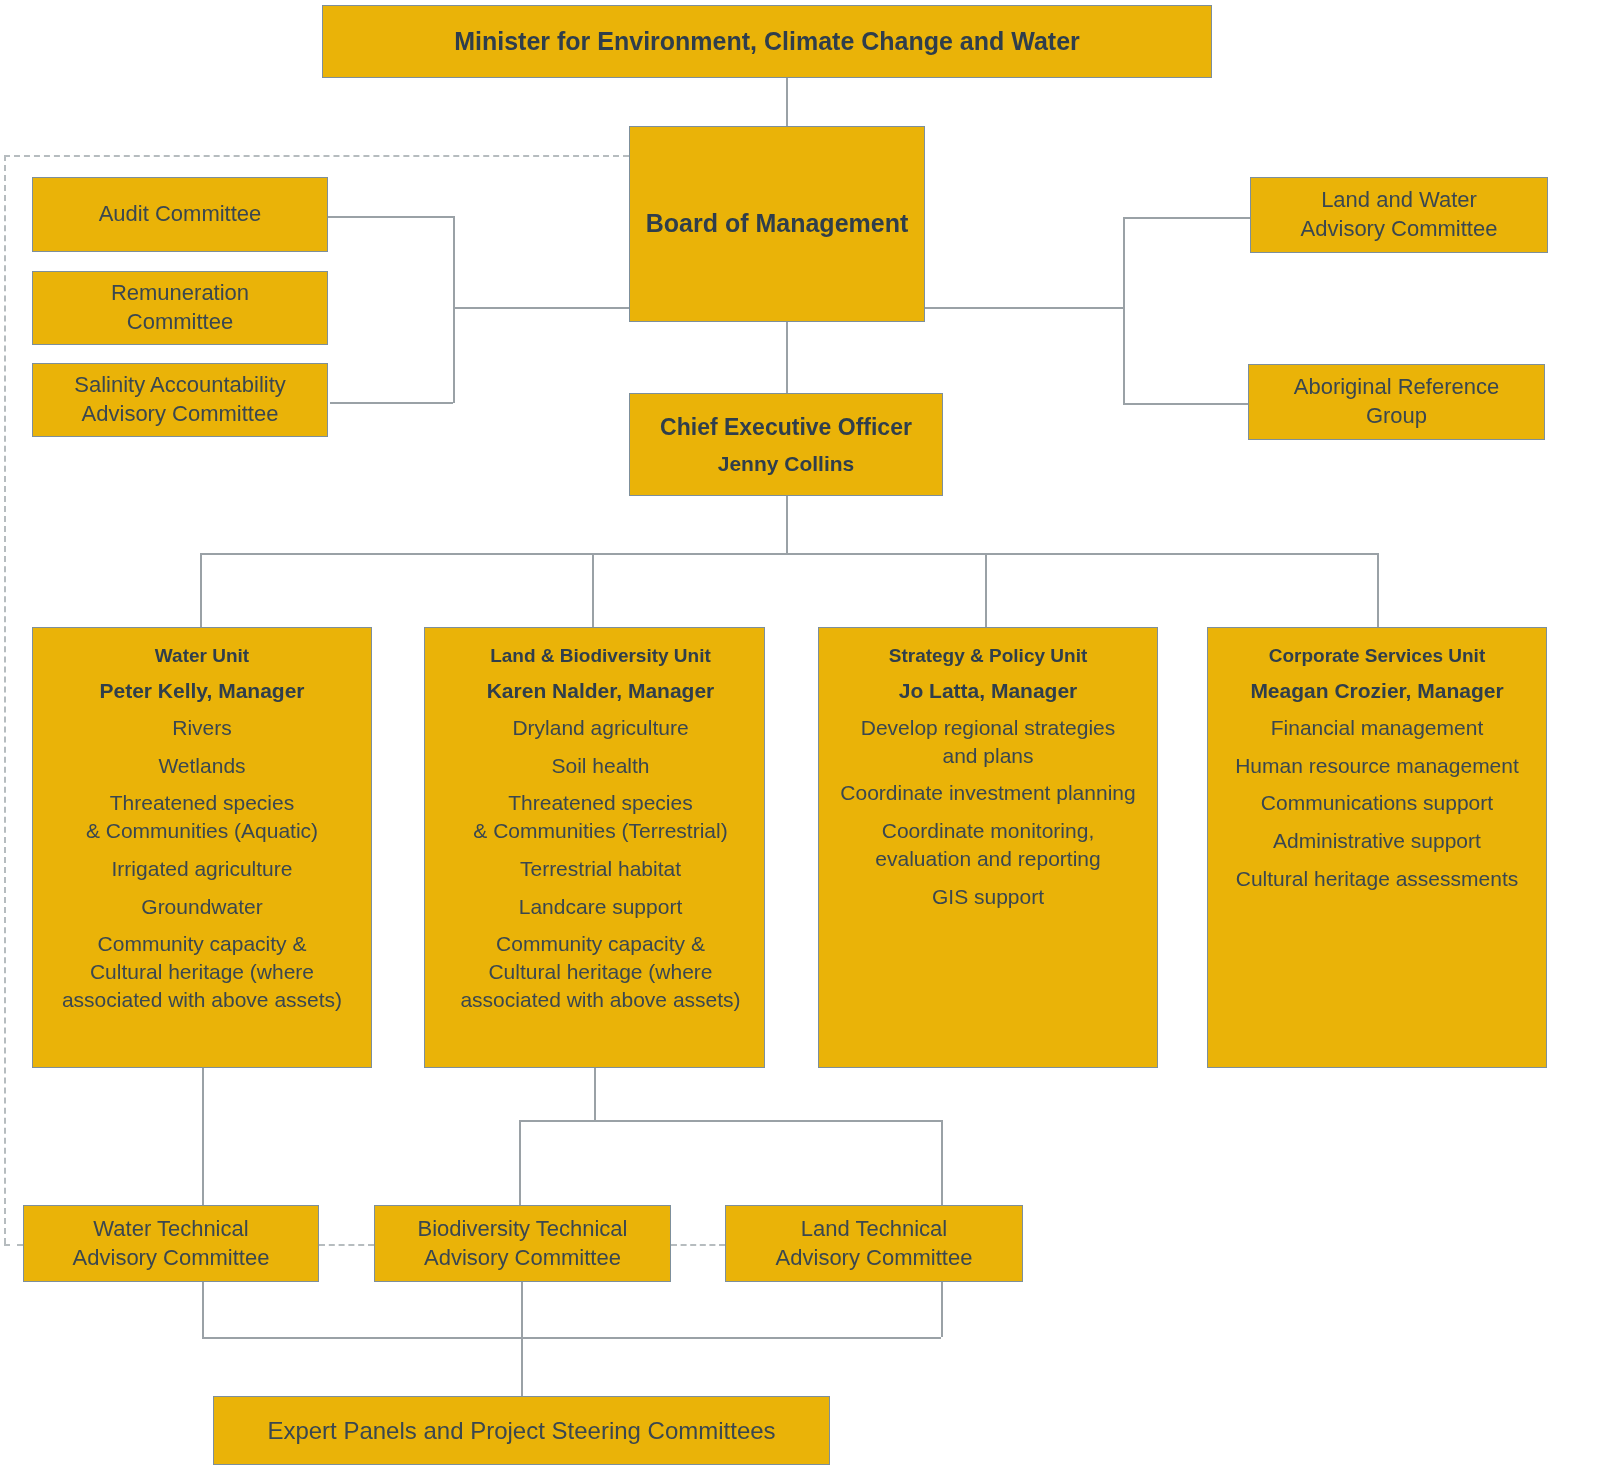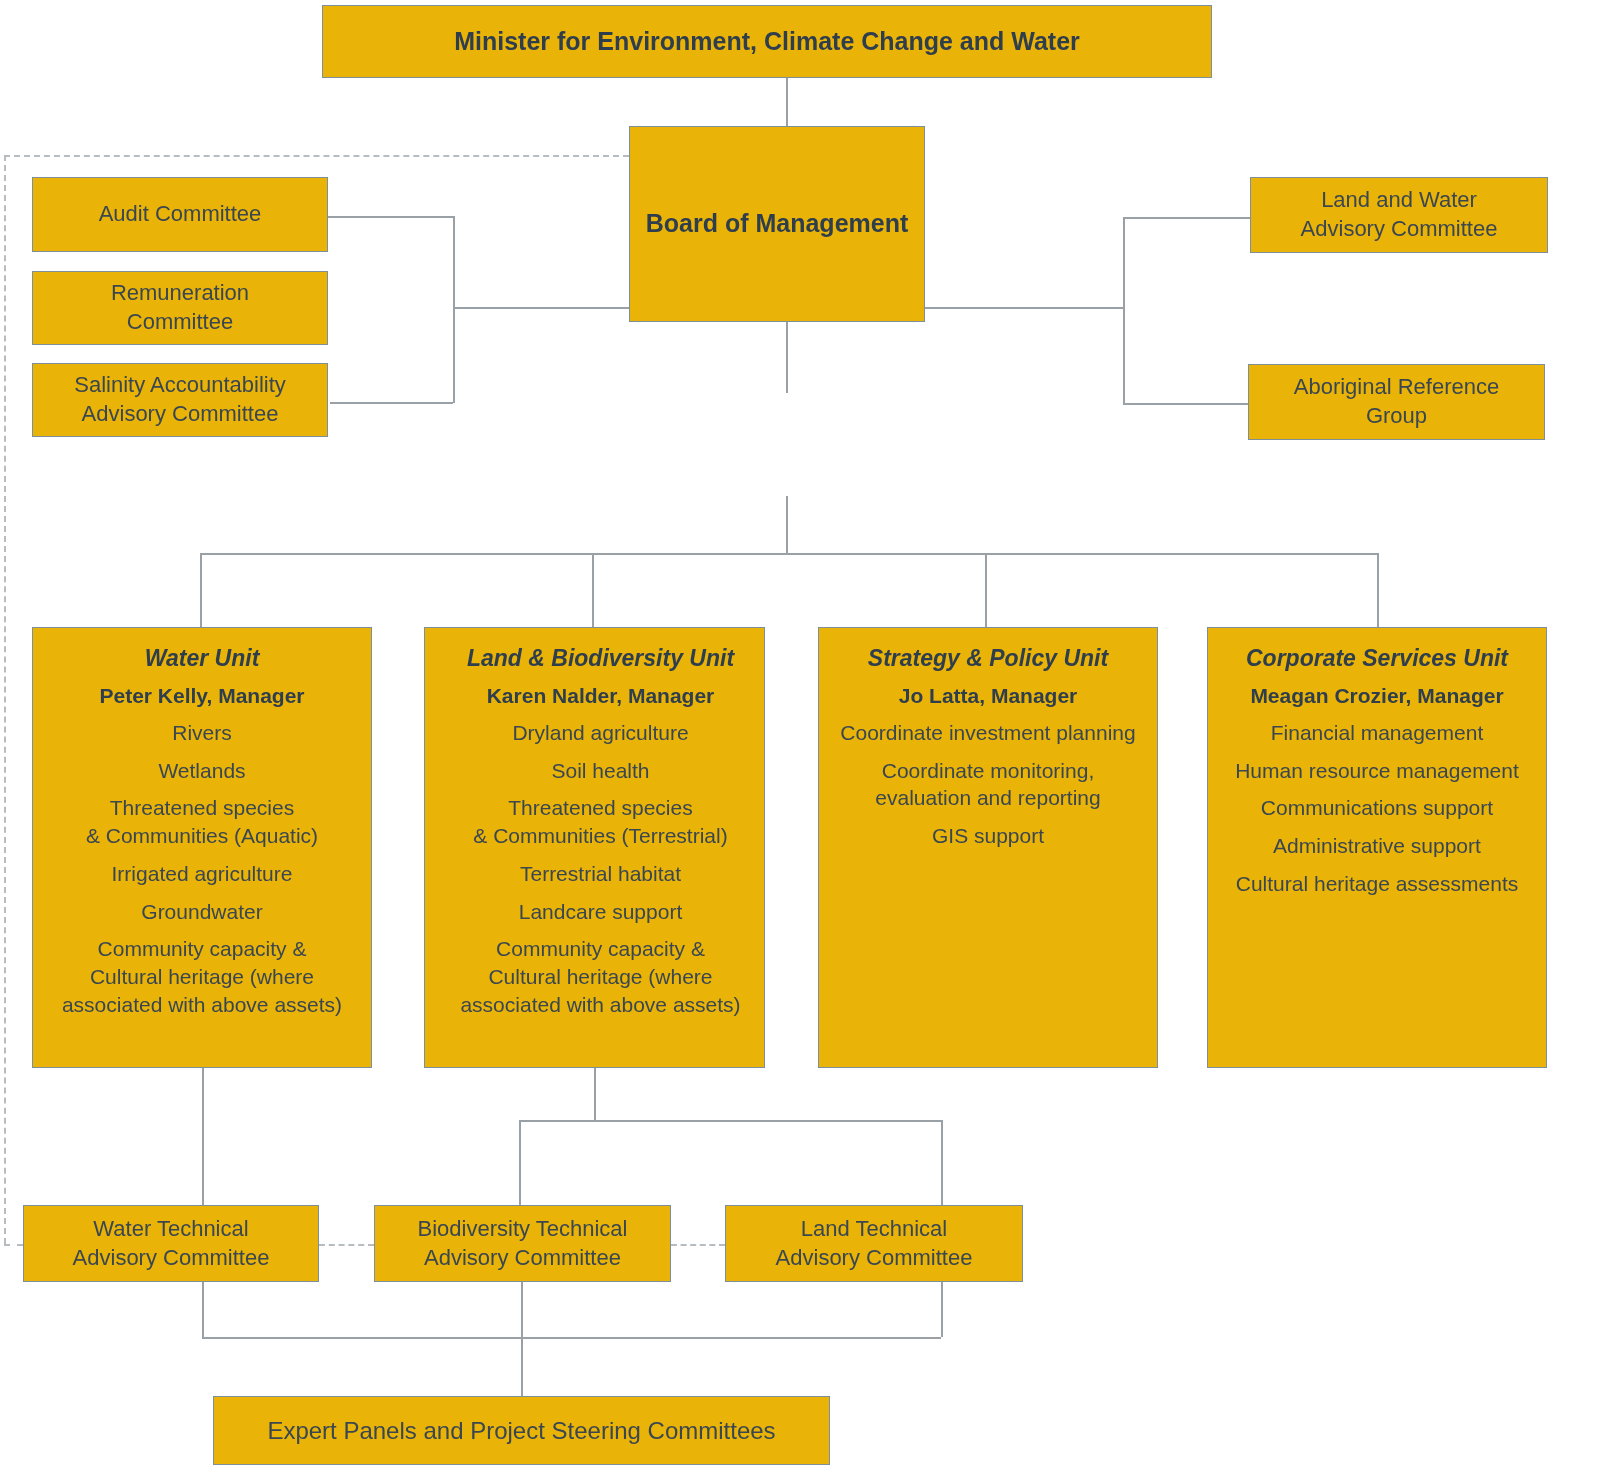--- a/index.html
+++ b/index.html
@@ -26,21 +26,21 @@
     display:flex;flex-direction:column;
     align-items:center;justify-content:center;
     text-align:center;
   }
   .pre{white-space:pre-line;}
   .lbl{font-size:22px;line-height:1.3;color:#3a4750;}
   .lbl-bold{font-size:25px;font-weight:bold;line-height:1.25;color:#2f3e4c;}
   .ceo-title{font-size:23px;font-weight:bold;color:#2f3e4c;line-height:1.3;}
   .ceo-name{font-size:21px;font-weight:bold;color:#2f3e4c;margin-top:8px;line-height:1.2;}
   .unit{justify-content:flex-start;padding:16px 6px 10px 6px;gap:10px;}
-  .unit-title{font-size:23px;font-weight:bold;color:#2f3e4c;line-height:1.25;font-style:italic;}
+  .unit-title{font-size:19px;font-weight:bold;color:#2f3e4c;line-height:1.25;}
   .unit-manager{font-size:21px;font-weight:bold;color:#2f3e4c;line-height:1.25;}
   .unit-item{font-size:21px;color:#3a4750;line-height:1.32;}
   .expert-lbl{font-size:24px;color:#3a4750;}
 </style>
 </head>
 <body>
 
 <div class="canvas">
 
   <div class="ln v" style="left:786px;top:78px;height:48px;"></div>
@@ -103,20 +103,24 @@
   <div class="node" style="left:1250px;top:177px;width:298px;height:76px;">
     <div class="lbl pre">Land and Water
 Advisory Committee</div>
   </div>
 
   <div class="node" style="left:1248px;top:364px;width:297px;height:76px;text-align:center;">
     <div class="lbl pre">Aboriginal Reference
 Group</div>
   </div>
 
+  <div class="node" style="left:629px;top:393px;width:314px;height:103px;">
+    <div class="ceo-title">Chief Executive Officer</div>
+    <div class="ceo-name">Jenny Collins</div>
+  </div>
 
   <div class="node unit" style="left:32px;top:627px;width:340px;height:441px;">
     <div class="unit-title">Water Unit</div>
     <div class="unit-manager">Peter Kelly, Manager</div>
     <div class="unit-item pre">Rivers</div>
     <div class="unit-item pre">Wetlands</div>
     <div class="unit-item pre">Threatened species
 &amp; Communities (Aquatic)</div>
     <div class="unit-item pre">Irrigated agriculture</div>
     <div class="unit-item pre">Groundwater</div>
@@ -135,20 +139,22 @@
     <div class="unit-item pre">Terrestrial habitat</div>
     <div class="unit-item pre">Landcare support</div>
     <div class="unit-item pre">Community capacity &amp;
 Cultural heritage (where
 associated with above assets)</div>
   </div>
 
   <div class="node unit" style="left:818px;top:627px;width:340px;height:441px;">
     <div class="unit-title">Strategy &amp; Policy Unit</div>
     <div class="unit-manager">Jo Latta, Manager</div>
+    <div class="unit-item pre">Develop regional strategies
+and plans</div>
     <div class="unit-item pre">Coordinate investment planning</div>
     <div class="unit-item pre">Coordinate monitoring,
 evaluation and reporting</div>
     <div class="unit-item pre">GIS support</div>
   </div>
 
   <div class="node unit" style="left:1207px;top:627px;width:340px;height:441px;">
     <div class="unit-title">Corporate Services Unit</div>
     <div class="unit-manager">Meagan Crozier, Manager</div>
     <div class="unit-item pre">Financial management</div>

